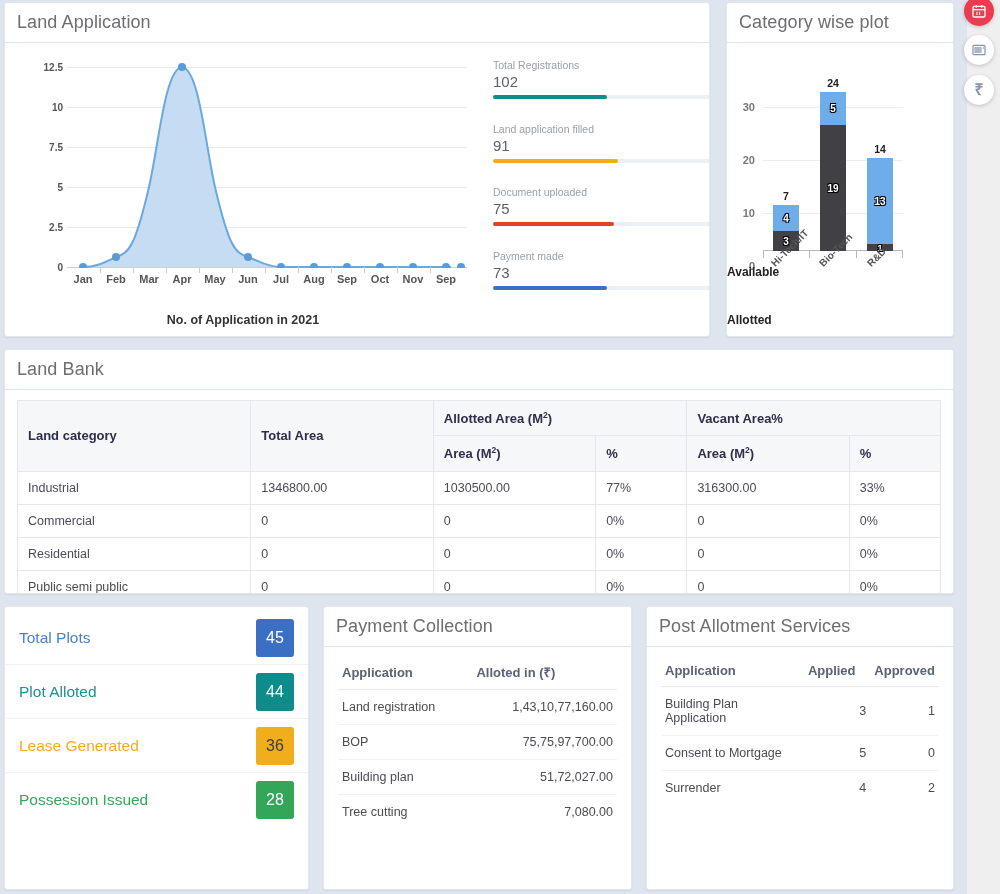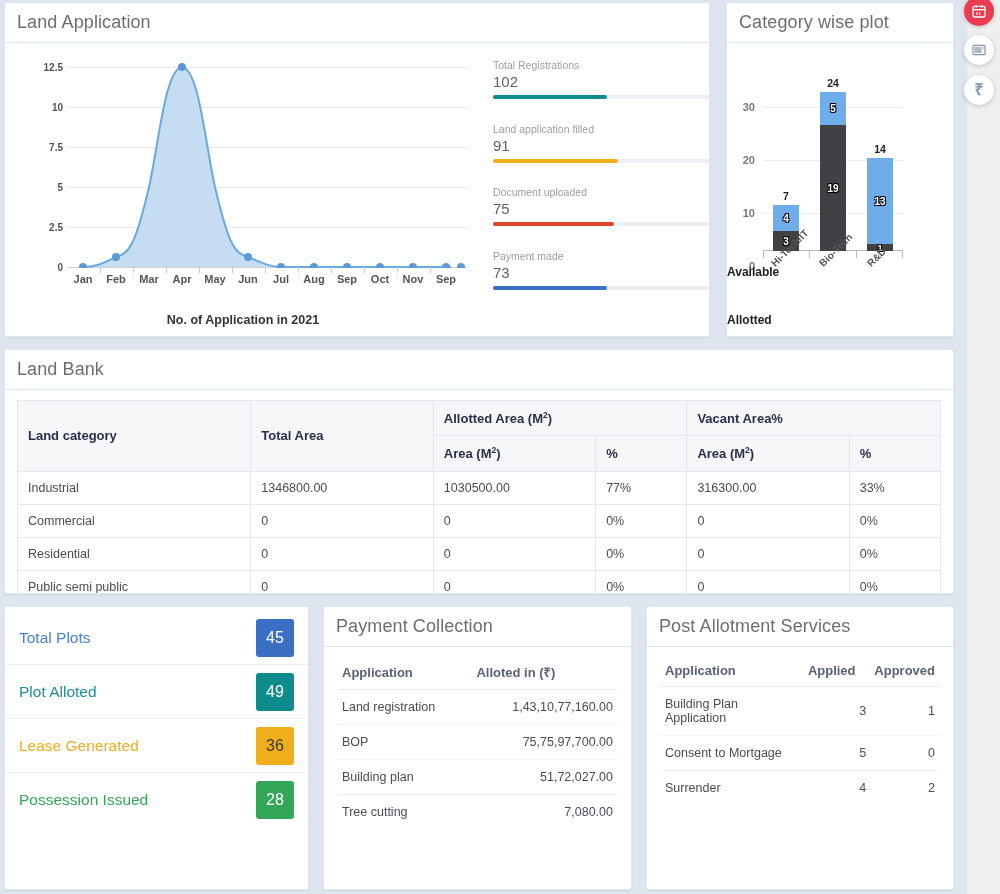--- a/index.html
+++ b/index.html
@@ -412,21 +412,21 @@
   </div>
 
   <div class="card" style="left:4px; top:606px; width:305px; height:284px;">
     <div class="card-body" style="padding-top:4px;">
       <div class="al-row">
         <div class="al-label" style="color:#4a7fd0;">Total Plots</div>
         <div class="al-badge" style="background:#3a6fc4;">45</div>
       </div>
       <div class="al-row">
         <div class="al-label" style="color:#1b8f96;">Plot Alloted</div>
-        <div class="al-badge" style="background:#0e8c8c;">49</div>
+        <div class="al-badge" style="background:#0e8c8c;">44</div>
       </div>
       <div class="al-row">
         <div class="al-label" style="color:#f0ad1c;">Lease Generated</div>
         <div class="al-badge" style="background:#f0ad1c; color:#3d3d3d;">36</div>
       </div>
       <div class="al-row">
         <div class="al-label" style="color:#34a65a;">Possession Issued</div>
         <div class="al-badge" style="background:#34a65a;">28</div>
       </div>
     </div>

